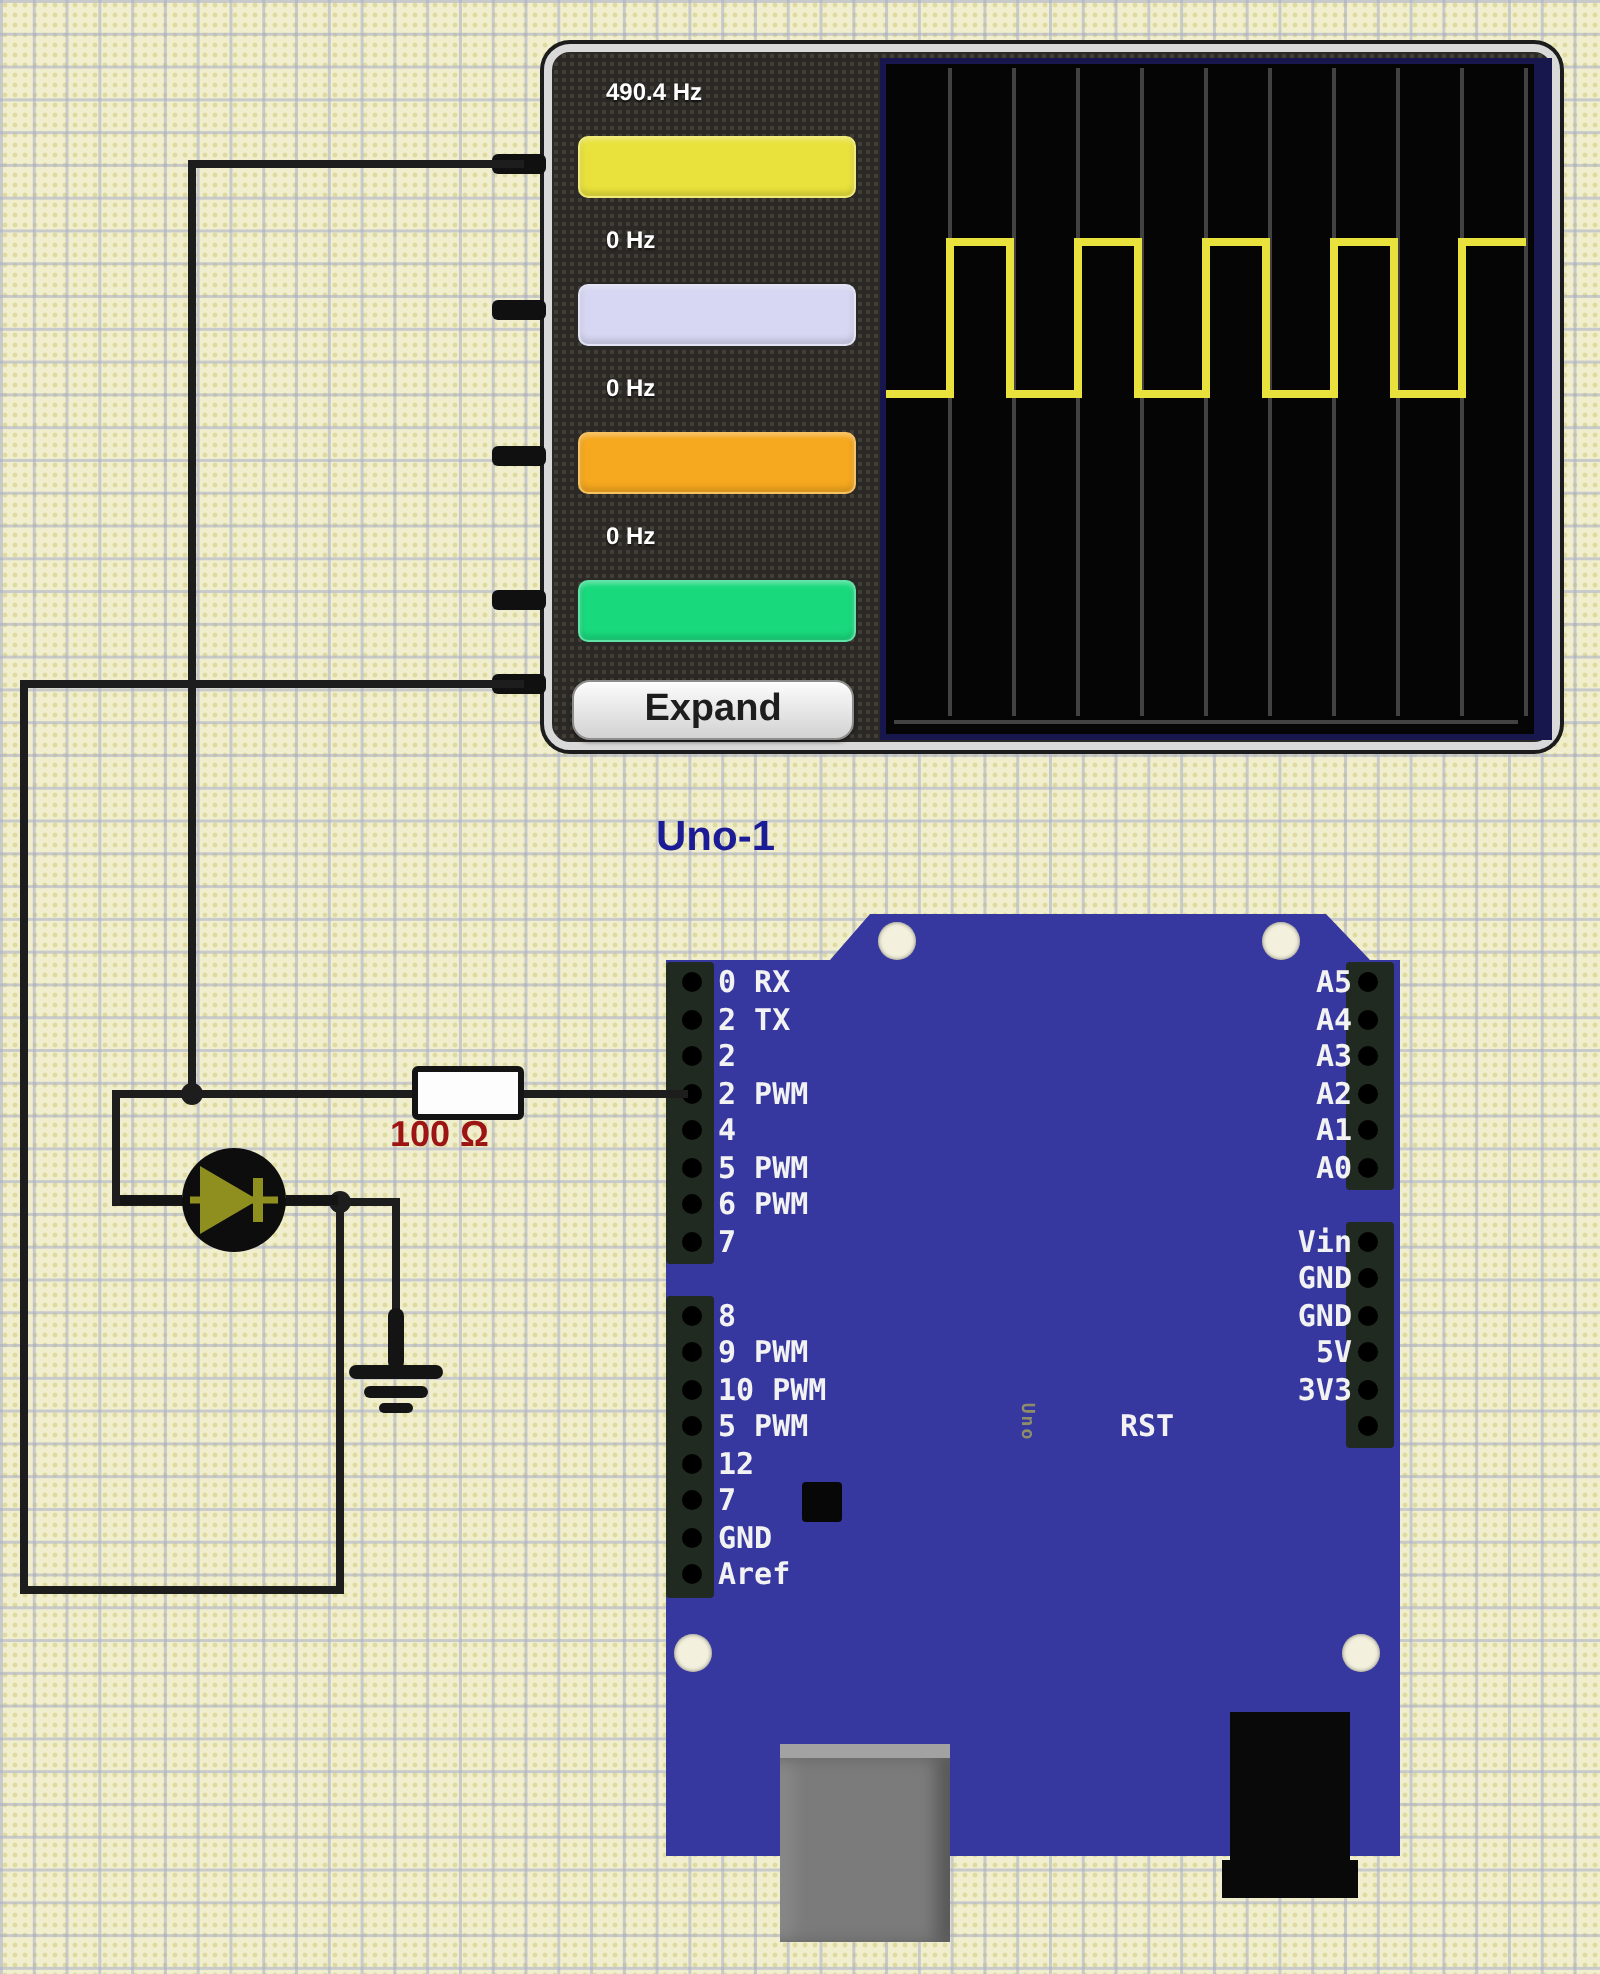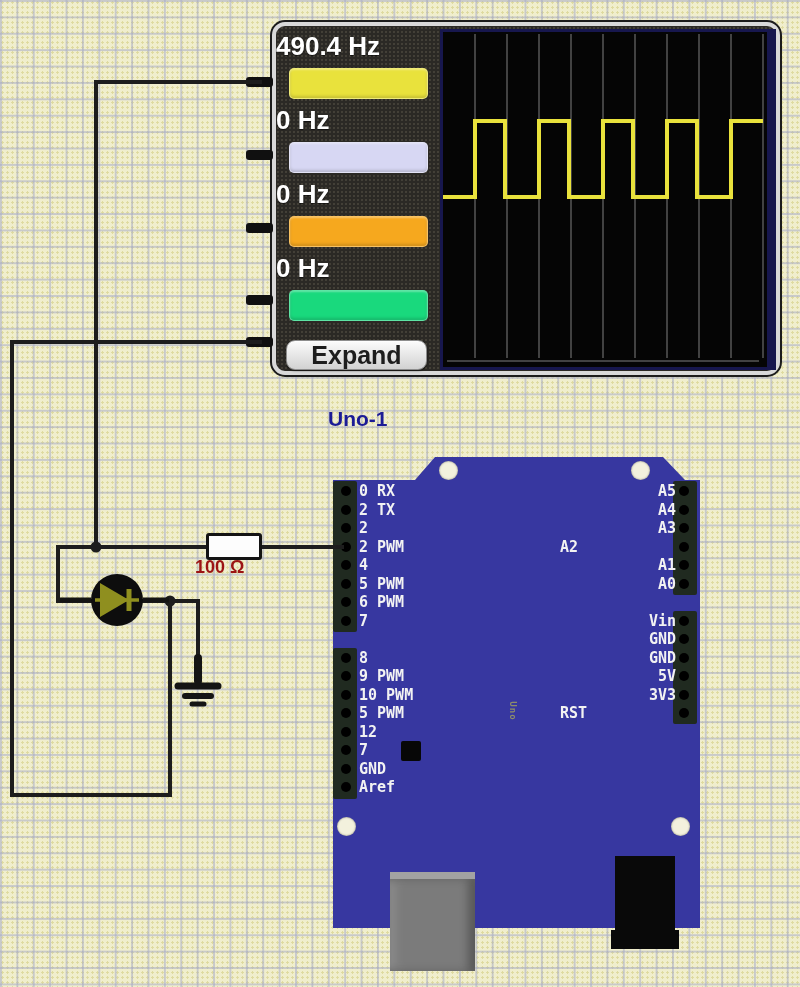--- a/index.html
+++ b/index.html
@@ -16,36 +16,36 @@
   
   .panel{
     position:absolute; left:272px; top:22px; width:508px; height:353px;
     background-color:#2b2925;
     background-image:radial-gradient(rgba(95,90,78,.45) 1px, transparent 1.3px);
     background-size:4px 4px;
     border:4px solid #d9d9d9; border-radius:13px;
     box-shadow:0 0 0 2px #1c1c1c; box-sizing:border-box; z-index:2;
   }
   .chan-freq{
-    position:absolute; left:0; color:#ffffff; font-weight:bold;
-    font-size:26px; line-height:24px; white-space:nowrap;
+    position:absolute; left:27px; color:#ffffff; font-weight:bold;
+    font-size:12px; line-height:24px; white-space:nowrap;
     text-shadow:0 1px 1px rgba(0,0,0,.6);
   }
   .chan-bar{
     position:absolute; left:13px; width:139px; height:31px; border-radius:5px;
     border:1px solid rgba(255,255,255,.3);
     box-shadow:inset 0 1px 2px rgba(255,255,255,.35), inset 0 -2px 3px rgba(0,0,0,.15);
     box-sizing:border-box;
   }
   .expand-btn{
     position:absolute; left:10px; top:314px; width:141px; height:30px;
     border-radius:9px; border:1px solid #8d8d8d;
     background:linear-gradient(#fcfcfc,#d2d2d2);
     font-family:"Liberation Sans",sans-serif;
-    font-size:25px; font-weight:bold; color:#1d1d1d; text-align:center;
+    font-size:19px; font-weight:bold; color:#1d1d1d; text-align:center;
     box-shadow:0 1px 0 rgba(255,255,255,.5) inset, 0 1px 2px rgba(0,0,0,.5);
     cursor:pointer; padding:0;
   }
   .screen{
     position:absolute; left:440px; top:29px; width:336px; height:341px;
     background:#050505; border:3px solid #17174e; border-right-width:9px;
     box-sizing:border-box; z-index:3;
   }
   .screen svg{position:absolute; left:0; top:0;}
   
@@ -147,21 +147,21 @@
       <div class="pin-label" style="top: 759.58px; left: 359px;">GND</div>
       <div class="pin-hole" style="left: 340.5px; top: 782.01px;"></div>
       <div class="pin-label" style="top: 778.01px; left: 359px;">Aref</div>
       <div class="pin-hole" style="left: 679px; top: 486px;"></div>
       <div class="pin-label" style="top: 482px; left: 560px; width: 116px; text-align: right;">A5</div>
       <div class="pin-hole" style="left: 679px; top: 504.6px;"></div>
       <div class="pin-label" style="top: 500.6px; left: 560px; width: 116px; text-align: right;">A4</div>
       <div class="pin-hole" style="left: 679px; top: 523.2px;"></div>
       <div class="pin-label" style="top: 519.2px; left: 560px; width: 116px; text-align: right;">A3</div>
       <div class="pin-hole" style="left: 679px; top: 541.8px;"></div>
-      <div class="pin-label" style="top: 537.8px; left: 560px; width: 116px; ">A2</div>
+      <div class="pin-label" style="top: 537.8px; left: 560px; width: 116px; text-align: right;">A2</div>
       <div class="pin-hole" style="left: 679px; top: 560.4px;"></div>
       <div class="pin-label" style="top: 556.4px; left: 560px; width: 116px; text-align: right;">A1</div>
       <div class="pin-hole" style="left: 679px; top: 579px;"></div>
       <div class="pin-label" style="top: 575px; left: 560px; width: 116px; text-align: right;">A0</div>
       <div class="pin-hole" style="left: 679px; top: 616px;"></div>
       <div class="pin-label" style="top: 612px; left: 560px; width: 116px; text-align: right;">Vin</div>
       <div class="pin-hole" style="left: 679px; top: 634.4px;"></div>
       <div class="pin-label" style="top: 630.4px; left: 560px; width: 116px; text-align: right;">GND</div>
       <div class="pin-hole" style="left: 679px; top: 652.8px;"></div>
       <div class="pin-label" style="top: 648.8px; left: 560px; width: 116px; text-align: right;">GND</div>

